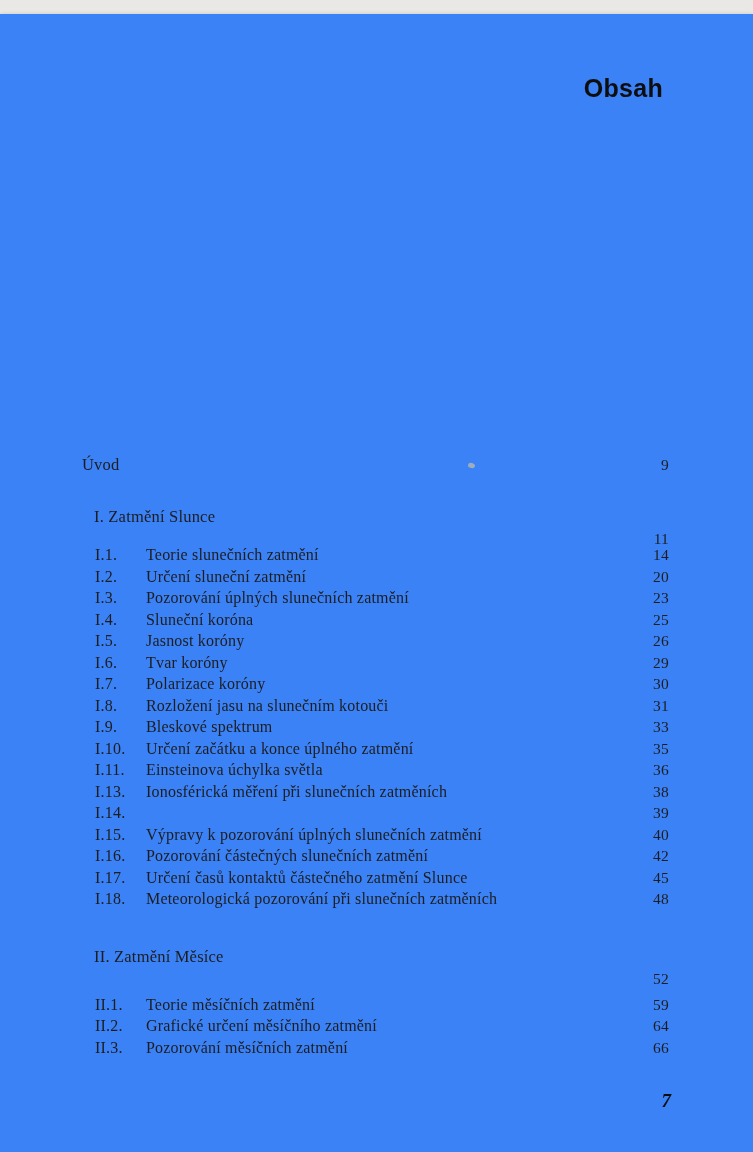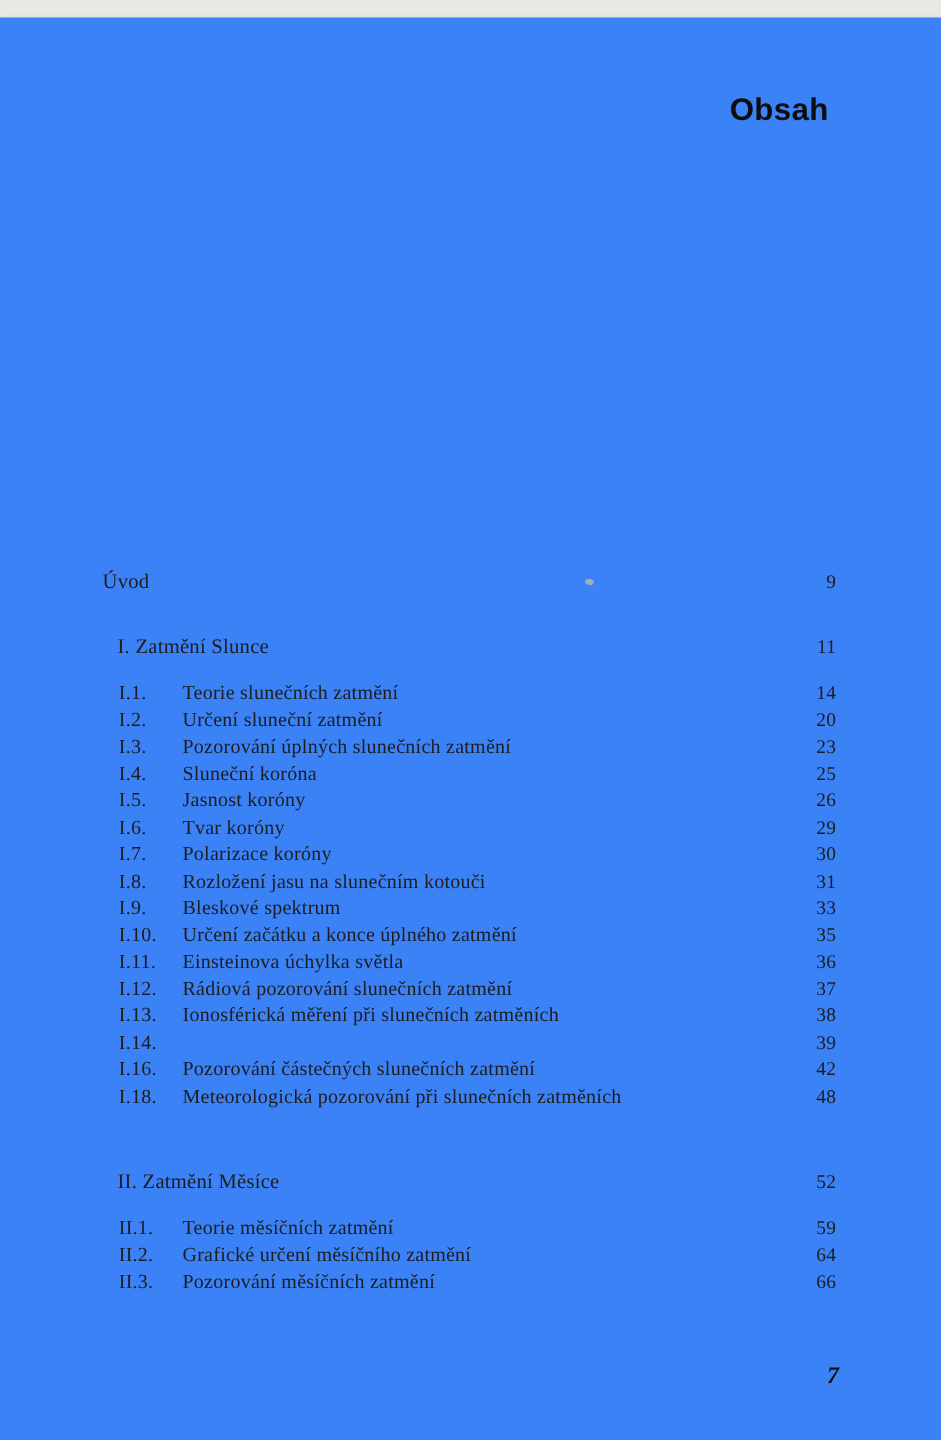--- a/index.html
+++ b/index.html
@@ -47,20 +47,21 @@
     height: 22px;
     margin-bottom: 30px;
     font-size: 16.5px;
     text-align: right;
   }
   .row.section {
     height: 24px;
     padding-left: 12px;
     margin-bottom: 14px;
     font-size: 16.5px;
+    flex-direction: column;
   }
   .row.section.second {
     margin-top: 46px;
     justify-content: center;
   }
   .row.item {
     padding-left: 13px;
     font-family: Liberation Serif, serif;
   }
   .row.item .num {
@@ -160,39 +161,44 @@
       <span class="num">I.10.</span>
       <span class="lbl">Určení začátku a konce úplného zatmění</span>
       <span class="pg">35</span>
     </div>
     <div class="row item">
       <span class="num">I.11.</span>
       <span class="lbl">Einsteinova úchylka světla</span>
       <span class="pg">36</span>
     </div>
     <div class="row item">
-      <span class="num">I.12.</span>
-      <span class="lbl">Rádiová pozorování slunečních zatmění</span>
-      <span class="pg">37</span>
-    </div>
-    <div class="row item">
       <span class="num">I.13.</span>
       <span class="lbl">Ionosférická měření při slunečních zatměních</span>
       <span class="pg">38</span>
     </div>
     <div class="row item">
       <span class="num">I.14.</span>
       <span class="pg">39</span>
     </div>
     <div class="row item">
+      <span class="num">I.15.</span>
+      <span class="lbl">Výpravy k pozorování úplných slunečních zatmění</span>
+      <span class="pg">40</span>
+    </div>
+    <div class="row item">
       <span class="num">I.16.</span>
       <span class="lbl">Pozorování částečných slunečních zatmění</span>
       <span class="pg">42</span>
     </div>
     <div class="row item">
+      <span class="num">I.17.</span>
+      <span class="lbl">Určení časů kontaktů částečného zatmění Slunce</span>
+      <span class="pg">45</span>
+    </div>
+    <div class="row item">
       <span class="num">I.18.</span>
       <span class="lbl">Meteorologická pozorování při slunečních zatměních</span>
       <span class="pg">48</span>
     </div>
 
     <div class="row section second">
       <span class="lbl">II. Zatmění Měsíce</span>
       <span class="pg">52</span>
     </div>
 

